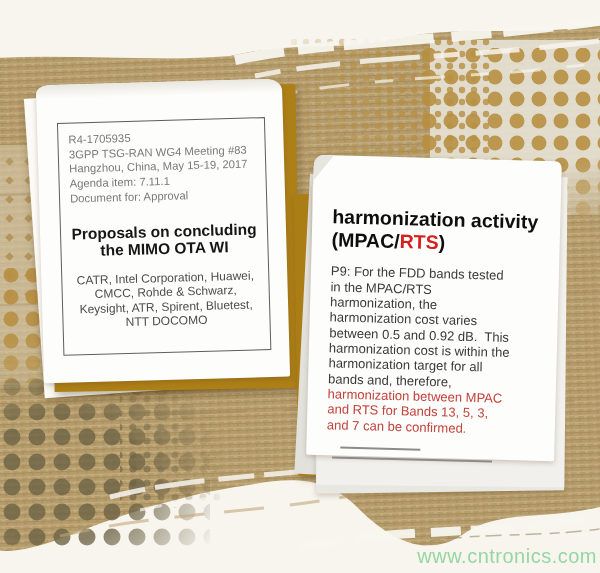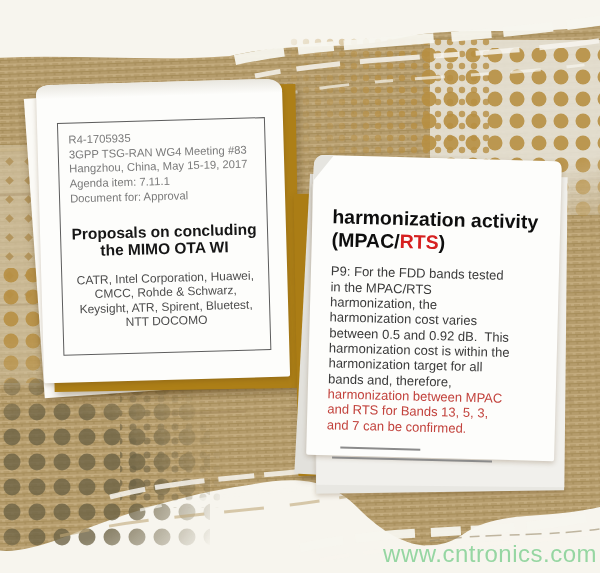--- a/index.html
+++ b/index.html
@@ -50,21 +50,21 @@
     border-radius:10px 0 0 0;}
   .r-content{position:absolute;left:20px;top:50px;width:212px;}
   .r-title{font-size:19.5px;line-height:1.16;font-weight:bold;color:#0e0e0e;}
   .r-body{margin-top:13px;font-size:13px;line-height:1.18;color:#3a3a3a;
     white-space:pre-wrap;}
   .sig-line{height:2px;background:#8b8b8b;}
   .sig-short{width:80px;margin:14px 0 0 14px;}
   .sig-long{width:160px;margin:8px 0 0 6px;}
 
   .watermark{position:absolute;right:3px;bottom:5px;z-index:5;
-    font-size:24px;letter-spacing:.5px;opacity:.92;}
+    font-size:20px;letter-spacing:.5px;opacity:.92;}
 </style>
 </head>
 <body>
 
 <div class="canvas">
 
   <svg class="bg" width="600" height="573" viewBox="0 0 600 573">
     <defs>
       <pattern id="grain" width="9" height="7" patternUnits="userSpaceOnUse" patternTransform="rotate(-2)">
         <rect width="9" height="7" fill="#b59c6c"></rect>

